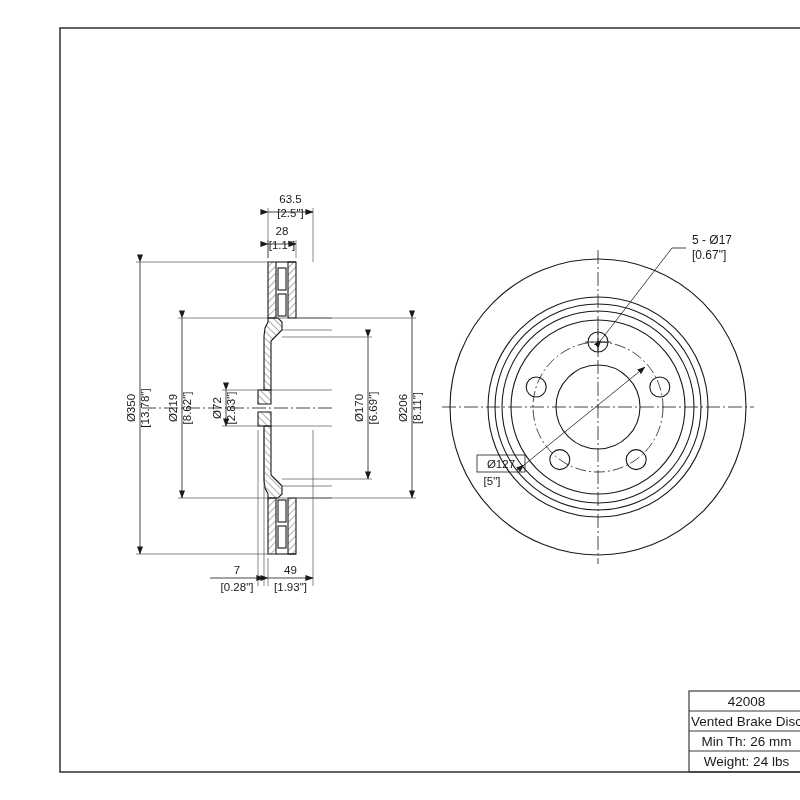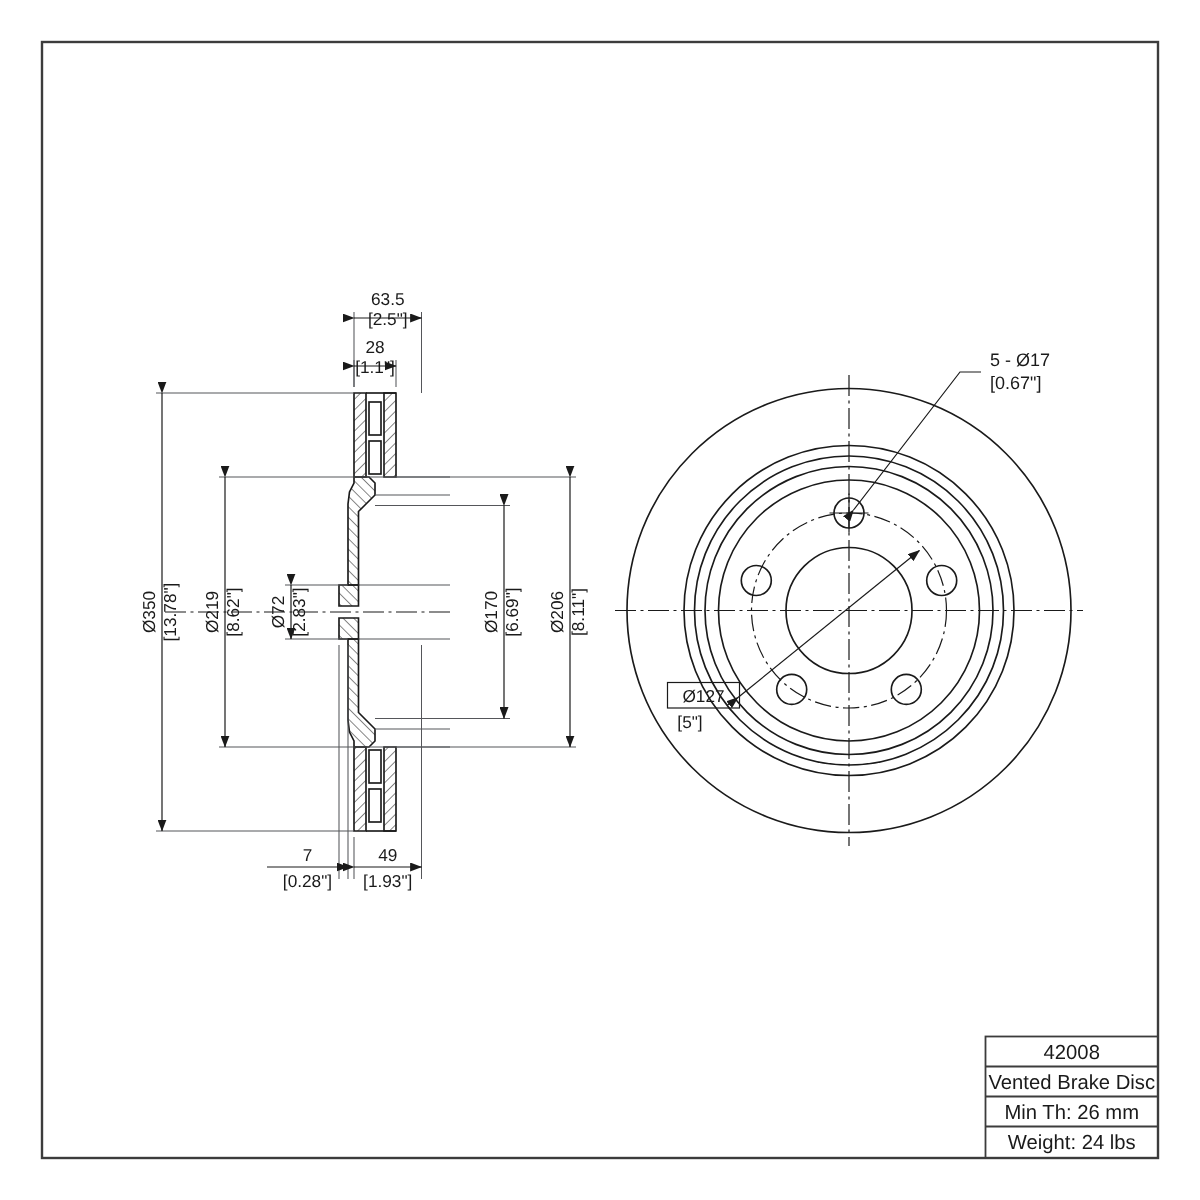--- a/index.html
+++ b/index.html
@@ -11,20 +11,21 @@
     width: 800px;
     height: 800px;
     font-family: "Liberation Sans", sans-serif;
     overflow: hidden;
   }
   #drawing-root {
     position: relative;
     width: 720px;
     height: 800px;
     background: #ffffff;
+    padding-left: 32px;
   }
   svg.sheet {
     display: block;
     width: 800px;
     height: 800px;
   }
   text {
     font-family: "Liberation Sans", sans-serif;
     fill: #1a1a1a;
   }

